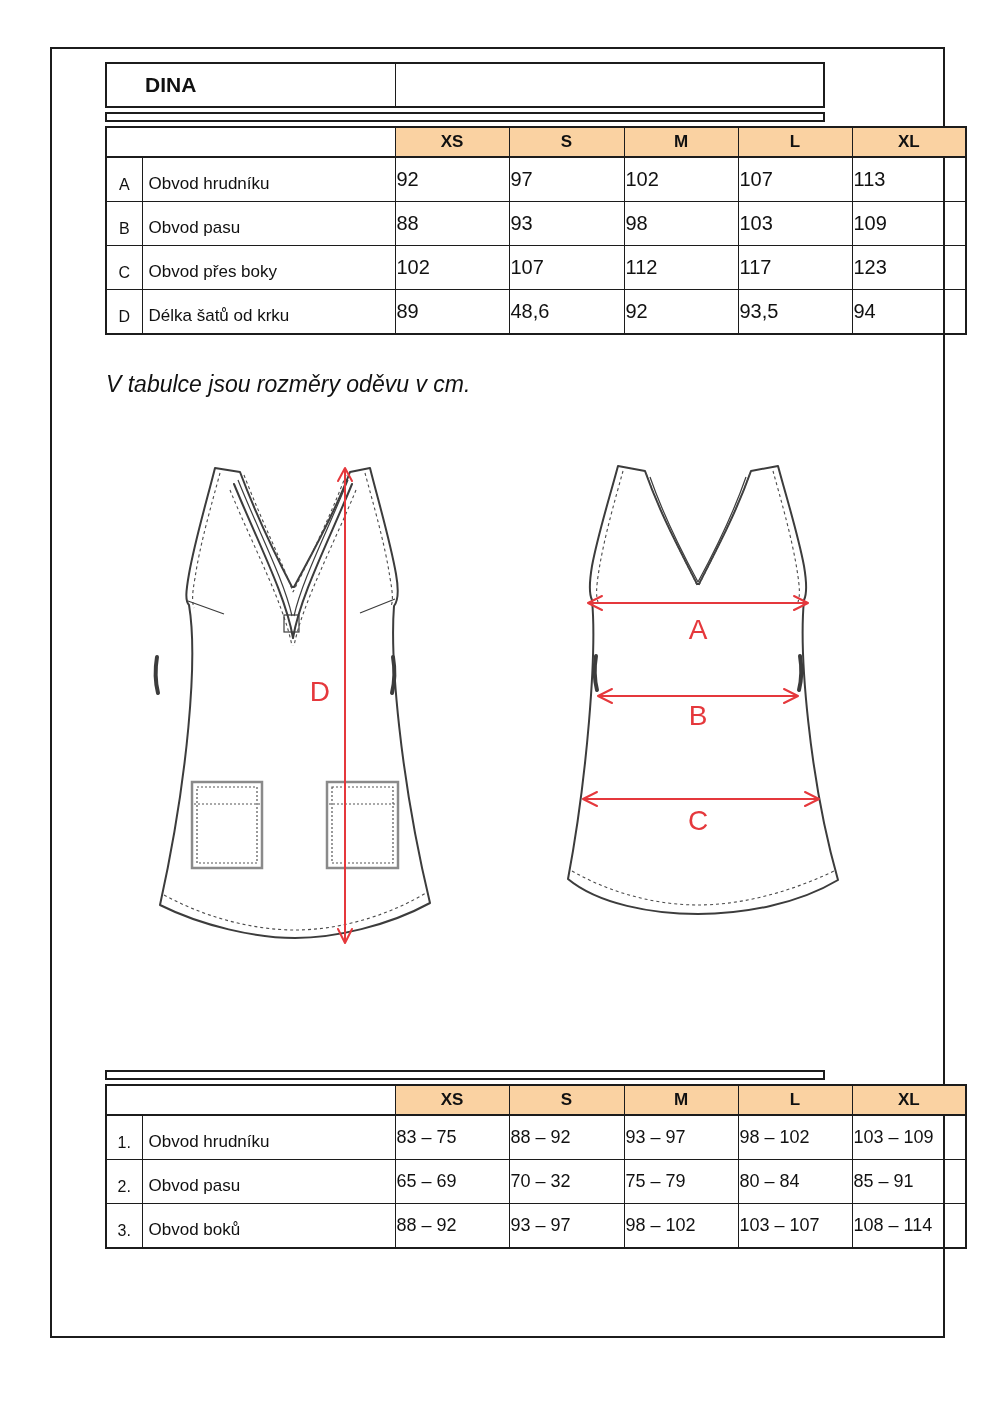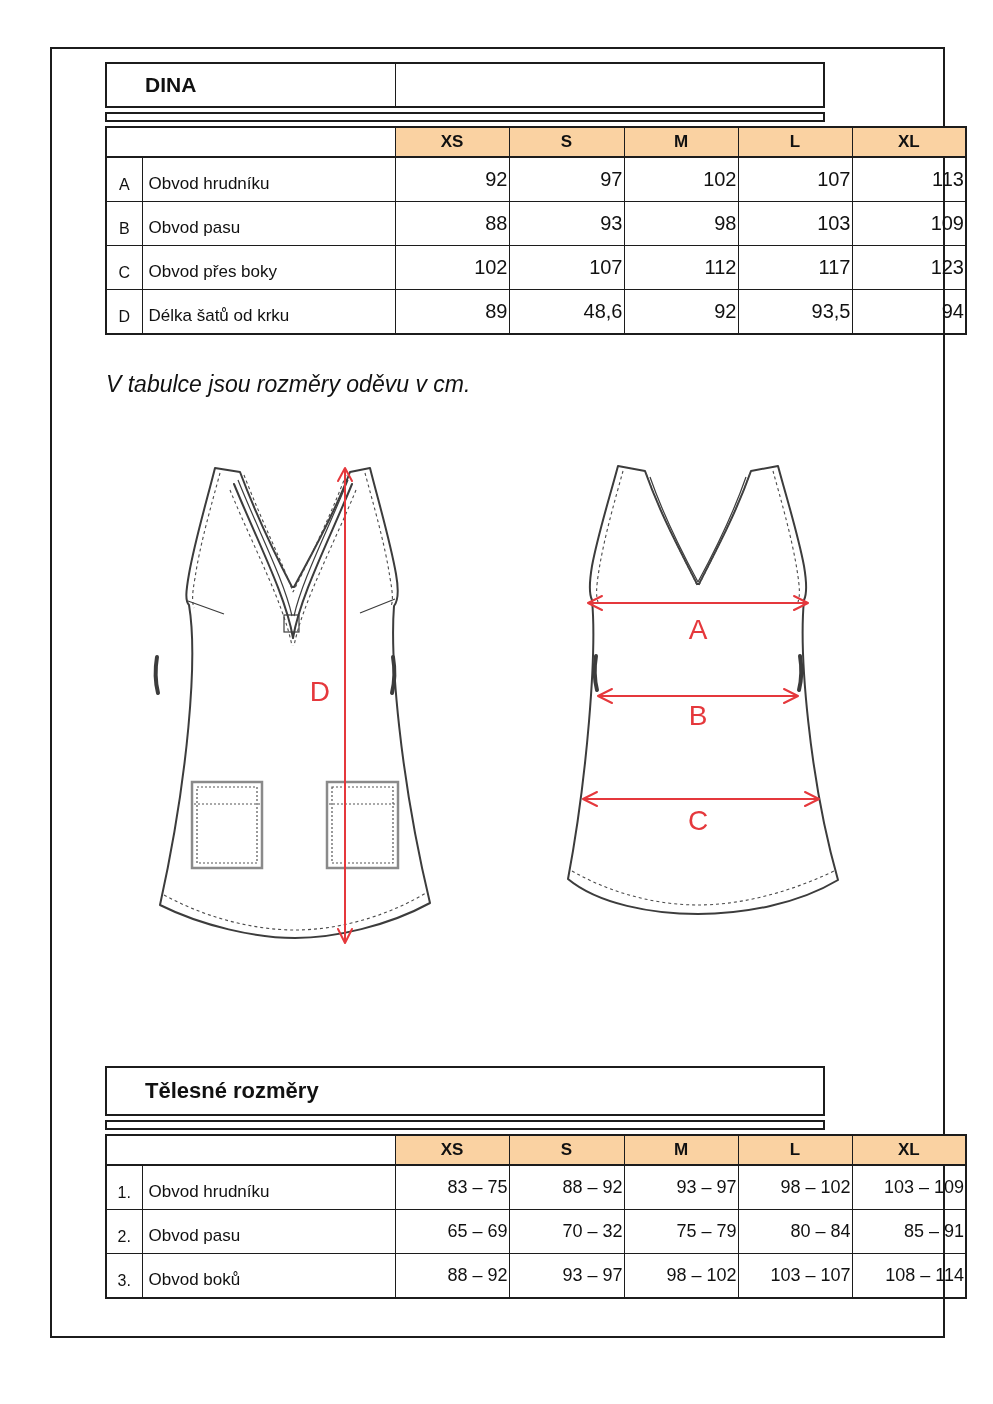--- a/index.html
+++ b/index.html
@@ -32,21 +32,21 @@
     border:2px solid #1c1c1c;
   }
   table.grid td{border:1px solid #1c1c1c;overflow:hidden;}
   tr.head td{height:30px;vertical-align:middle;text-align:center;
     font-weight:bold;font-size:17px;border-bottom:2px solid #1c1c1c;}
   tr.head td.blank{background:#fff;}
   .tbl.top tr.data td{height:42px;}
   .tbl.bottom tr.data td{height:40px;}
   td.code{font-size:16px;text-align:center;vertical-align:bottom;padding-bottom:7px;}
   td.lbl{font-size:17px;text-align:left;vertical-align:bottom;padding:16px 4px 7px 6px;}
-  td.val{font-size:20px;text-align:right;vertical-align:middle;}
+  td.val{font-size:20px;text-align:left;vertical-align:middle;}
   .tbl.bottom td.val{font-size:18px;}
   .note{
     position:absolute;left:106px;top:371px;font-size:23px;font-style:italic;
   }
   svg.sketch{position:absolute;}
   svg.front{left:148px;top:458px;}
   svg.back{left:558px;top:458px;}
   .ln{fill:none;stroke:#3c3c3c;stroke-width:2;stroke-linejoin:round;stroke-linecap:round;}
   .thin{fill:none;stroke:#3c3c3c;stroke-width:1.2;}
   .st{fill:none;stroke:#4a4a4a;stroke-width:1.1;stroke-dasharray:3 3;}
@@ -201,25 +201,20 @@
   </g>
   <g>
     <path class="red" d="M26,341 L260,341"></path>
     <path class="red" d="M39,334 L25,341 L39,348"></path>
     <path class="red" d="M247,334 L261,341 L247,348"></path>
     <text class="rlabel" x="140" y="372" text-anchor="middle" fill="#E5383C">C</text>
   </g>
 </svg>
 
 <div class="tbl bottom">
-  <div class="title-row">
-    <div class="title-cell full">
-      <span>Tělesné rozměry</span>
-    </div>
-  </div>
   <div class="spacer-row"></div>
   <table class="grid">
     <colgroup>
       <col style="width:36px">
         <col style="width:253px">
       <col style="width:114px">
         <col style="width:115px">
         <col style="width:114px">
       <col style="width:114px">
         <col style="width:114px">

